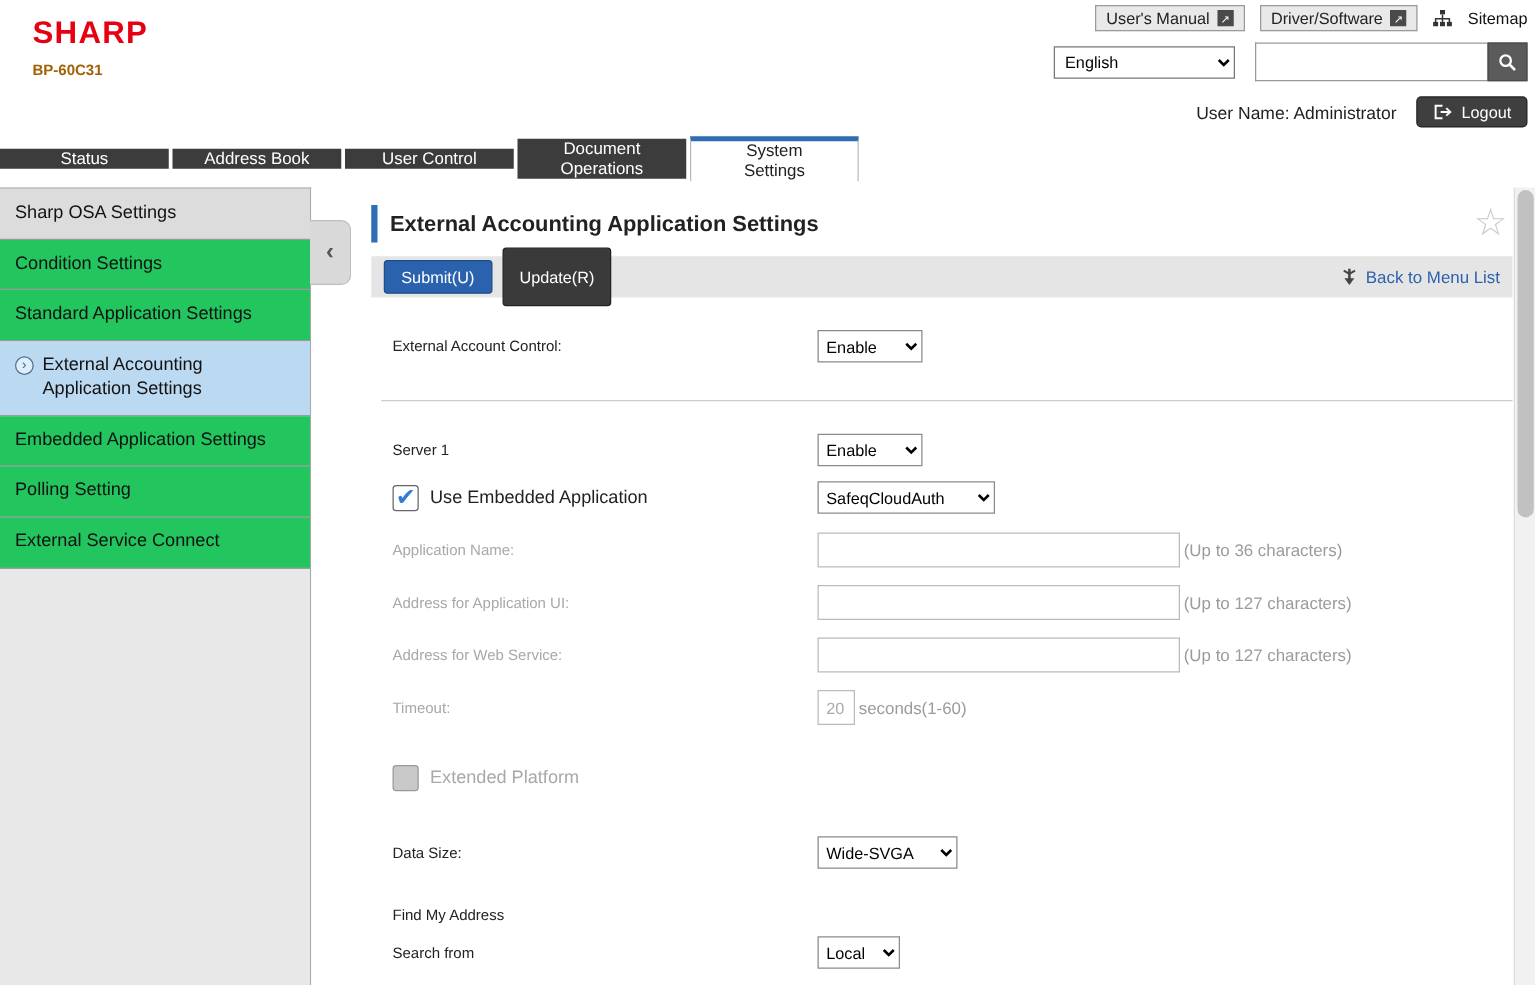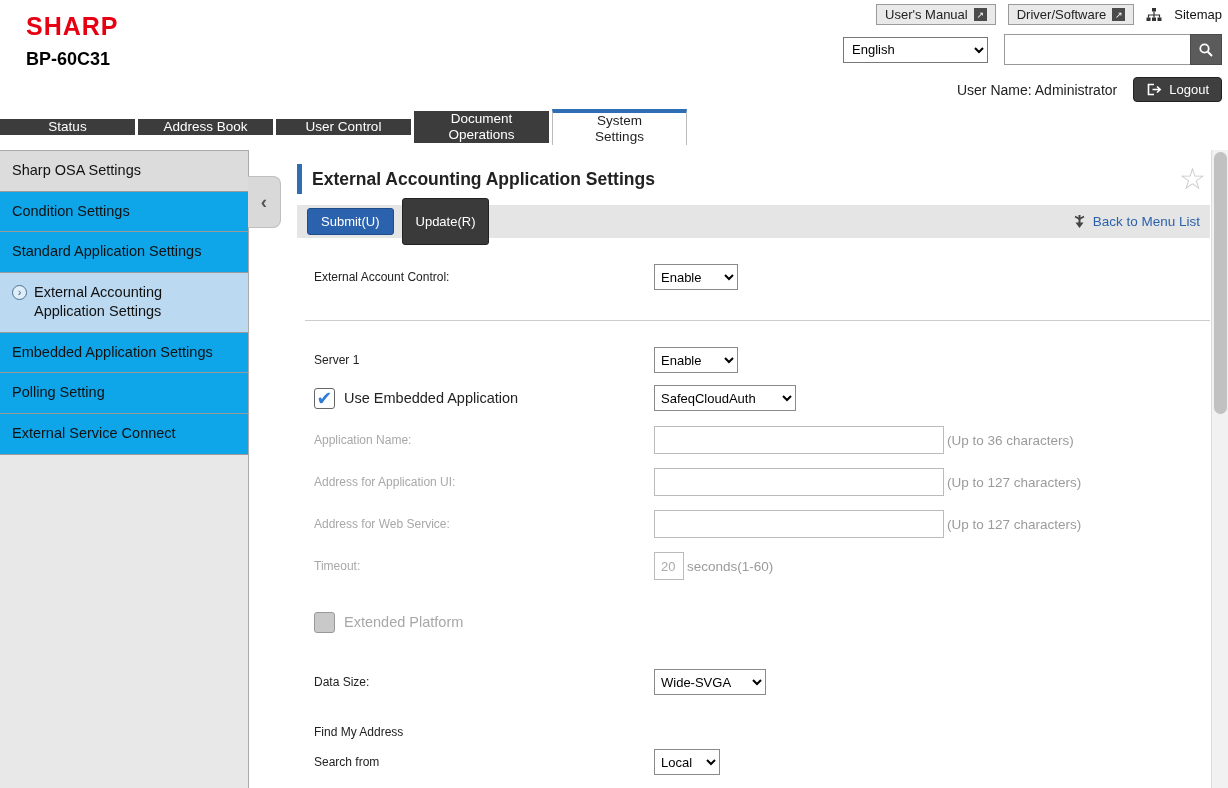--- a/index.html
+++ b/index.html
@@ -6,21 +6,21 @@
   html,body { width: 1228px; height: 788px; }
   body {
     font-family: "Liberation Sans", "DejaVu Sans", sans-serif;
     background: #fff; overflow: hidden; color: #222;
   }
 
   
   .header { position: relative; height: 104px; background: #fff; }
   .brand { position: absolute; left: 26px; top: 12px; }
   .sharp-logo { color: #e60012; font-weight: bold; font-size: 25px; letter-spacing: 1px; }
-  .model { font-weight: bold; font-size: 18px; margin-top: 8px; color: #000000; }
+  .model { font-weight: bold; font-size: 12px; margin-top: 8px; color: #a16207; }
 
   .top-right { position: absolute; top: 4px; right: 6px; display: flex; flex-direction: column; align-items: flex-end; }
   .hrow1 { display: flex; align-items: center; gap: 12px; }
   .chip-btn { display: inline-flex; align-items: center; gap: 6px; background: #e9e9e9; border: 1px solid #9a9a9a; padding: 2px 8px; font-size: 13px; color: #222; cursor: pointer; }
   .ext-ico { display: inline-flex; width: 13px; height: 13px; background: #4a4a4a; color: #fff; font-size: 9px; align-items: center; justify-content: center; }
   .sitemap { display: inline-flex; align-items: center; gap: 12px; font-size: 13px; color: #111; cursor: pointer; }
 
   .hrow2 { display: flex; align-items: center; gap: 16px; margin-top: 9px; }
   select.lang { width: 145px; height: 26px; border: 1px solid #777; font-size: 13px; background: #fff; padding: 0 4px; }
   .search-wrap { display: flex; }
@@ -33,21 +33,21 @@
 
   
   .tabs { display: flex; height: 46px; gap: 3px; padding-left: 0; background: #fff; align-items: center; }
   .tab { width: 135px; background: #3c3c3c; color: #fff; font-size: 13.5px; display: flex; align-items: center; justify-content: center; text-align: center; cursor: pointer; line-height: 1.15; padding: 0 20px; }
   .tab.active { background: #fff; color: #222; border-top: 4px solid #2f6db4; border-left: 1px solid #bbb; border-right: 1px solid #bbb; }
 
   
   .content { display: flex; height: 638px; position: relative; }
 
   .sidebar { width: 249px; background: #e8e8e8; border-top: 1px solid #aaa; border-right: 1px solid #aaa; flex: none; }
-  .side-item { padding: 10px 12px; border-bottom: 1px solid #9a9a9a; font-size: 14.5px; color: #111; cursor: pointer; line-height: 1.35; background: #0ea5e9; }
+  .side-item { padding: 10px 12px; border-bottom: 1px solid #9a9a9a; font-size: 14.5px; color: #111; cursor: pointer; line-height: 1.35; background: #22c55e; }
   .side-item.first { background: #dcdcdc; }
   .side-item.selected { background: #bcd9f2; display: flex; gap: 7px; align-items: flex-start; }
   .sel-ico { flex: none; width: 15px; height: 15px; border: 1px solid #4f6f8f; border-radius: 50%; color: #3b5d80; font-size: 11px; line-height: 13px; text-align: center; margin-top: 2px; background: #dfeefb; }
 
   .collapse-tab { position: absolute; left: 248px; top: 26px; width: 33px; height: 52px; background: #d9d9d9; border: 1px solid #bfbfbf; border-left: none; border-radius: 0 8px 8px 0; display: flex; align-items: center; justify-content: center; color: #555; font-size: 19px; font-weight: bold; cursor: pointer; z-index: 5; }
 
   .main { flex: 1; padding: 0 18px 0 48px; position: relative; overflow: hidden; background: #fff; }
 
   .title-row { display: flex; align-items: center; justify-content: space-between; margin-top: 14px; }
   .title-left { display: flex; align-items: center; gap: 10px; }

